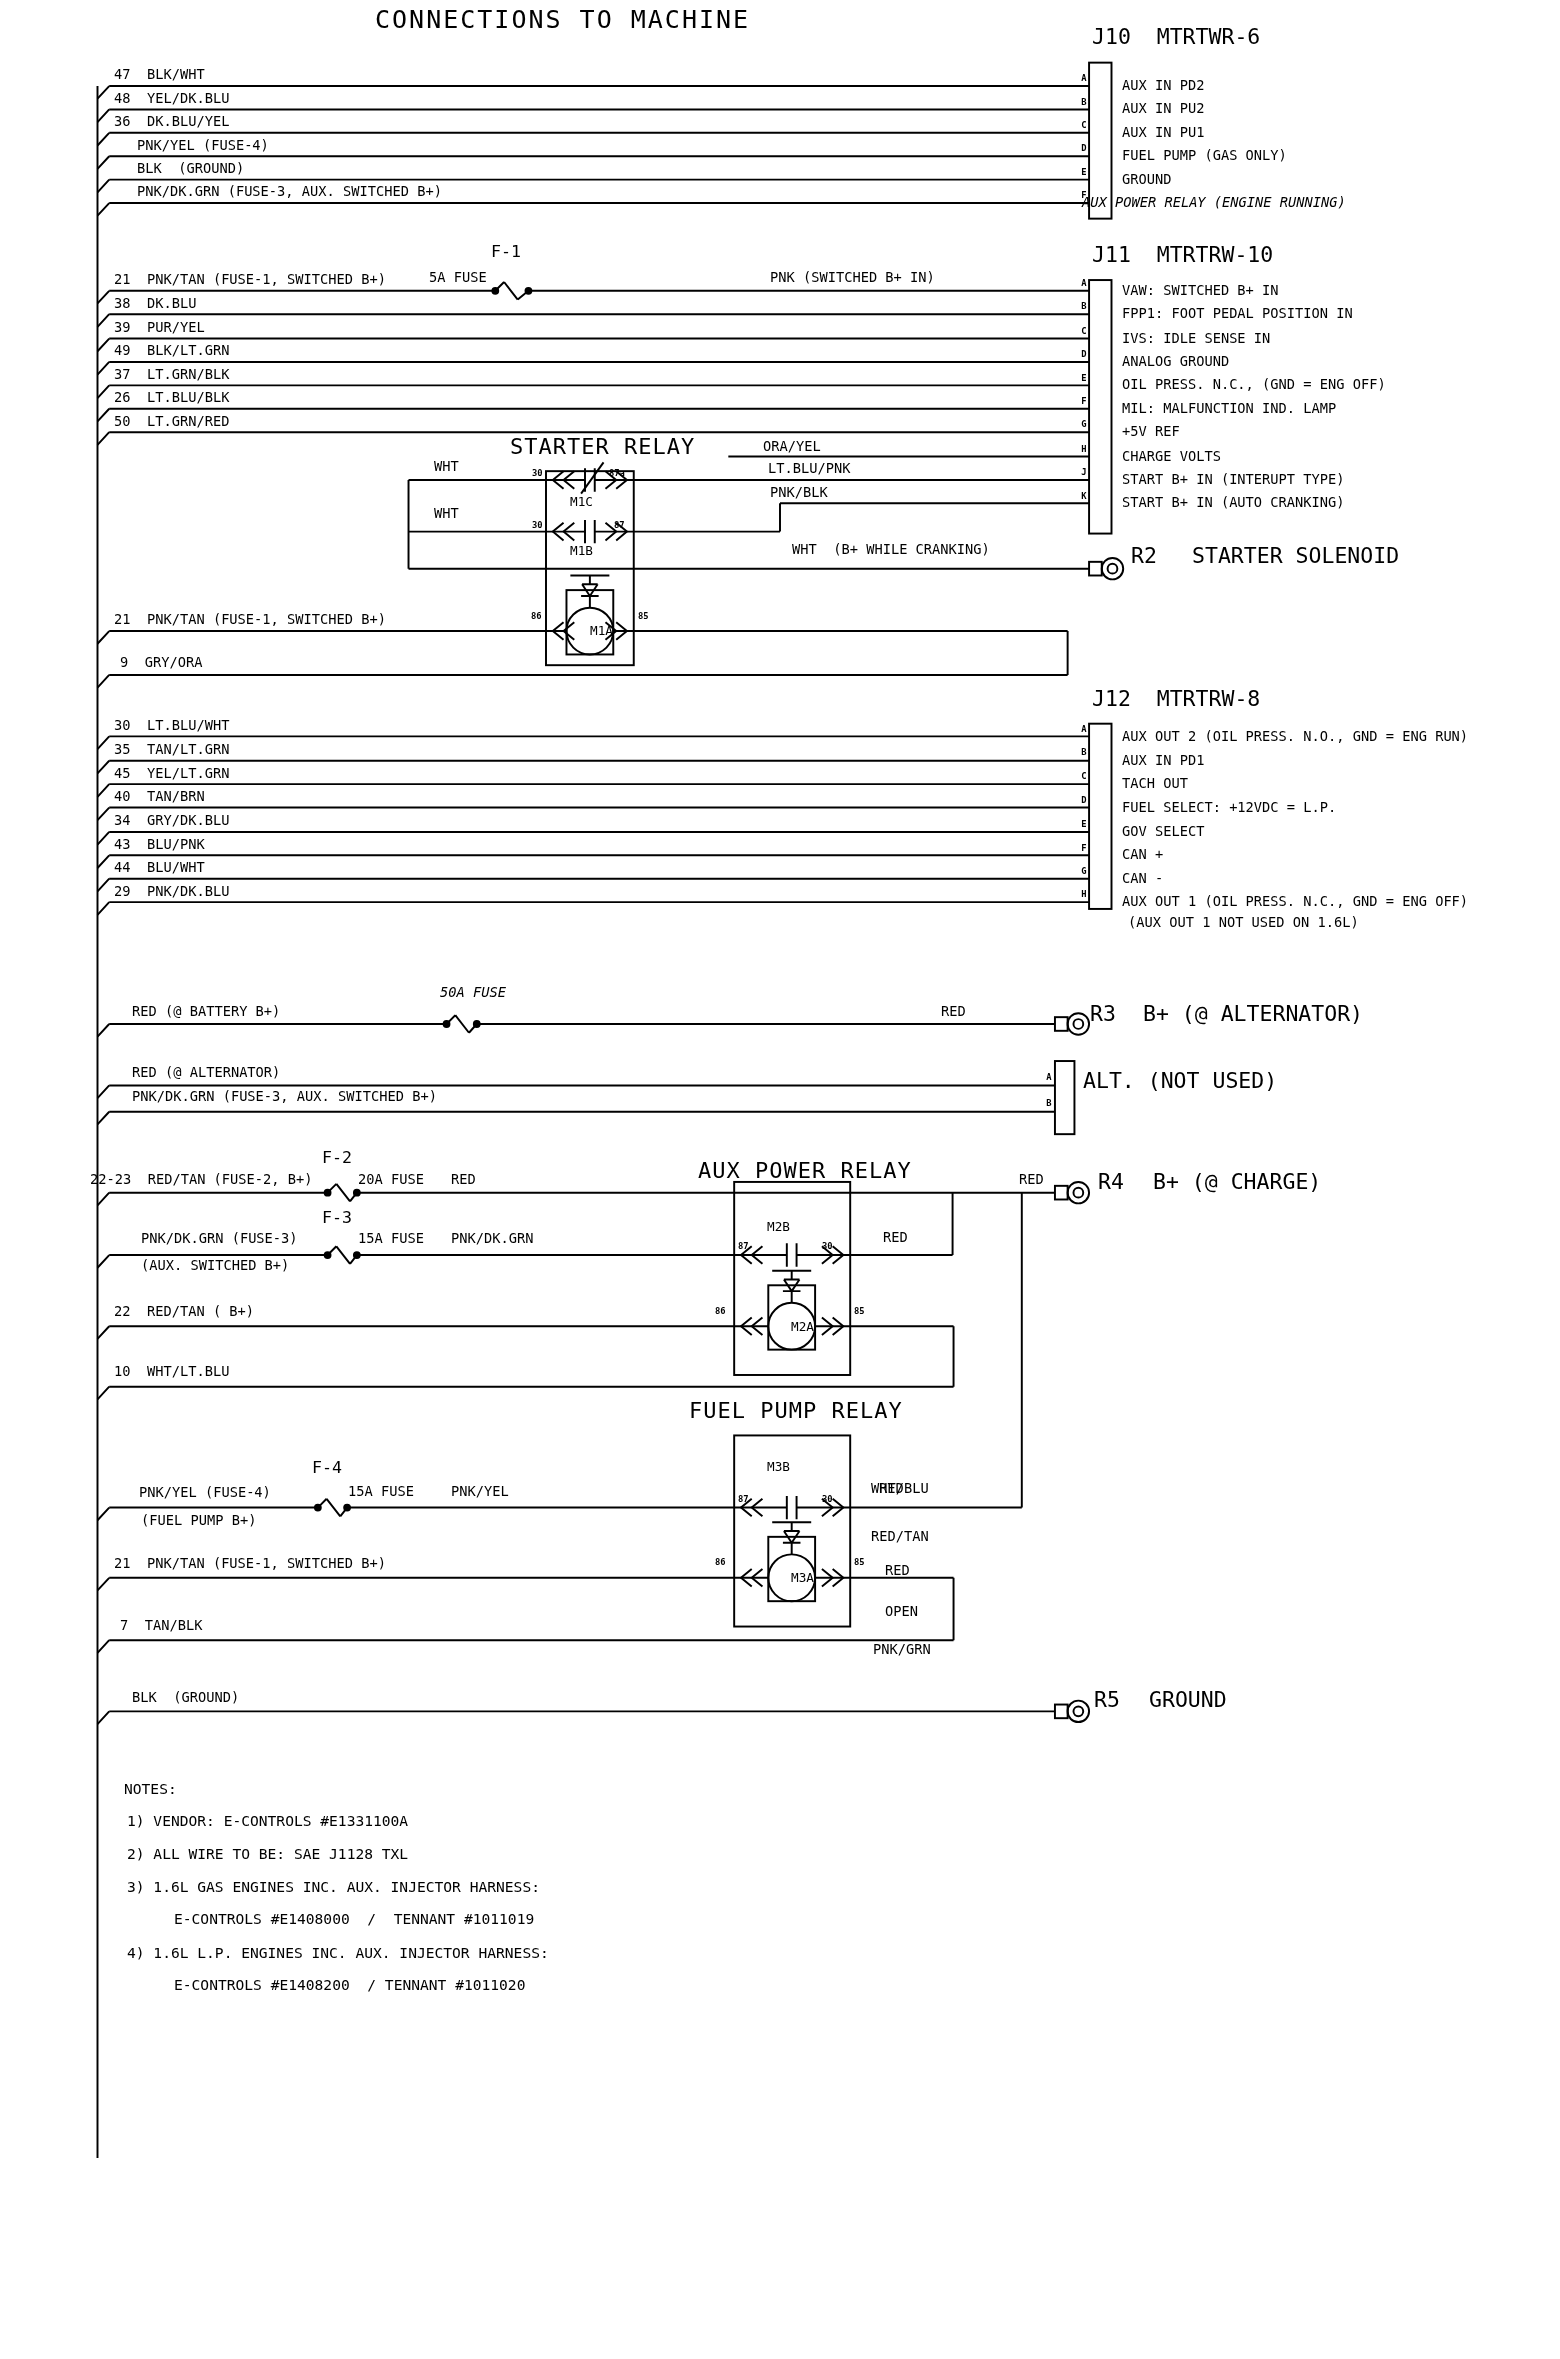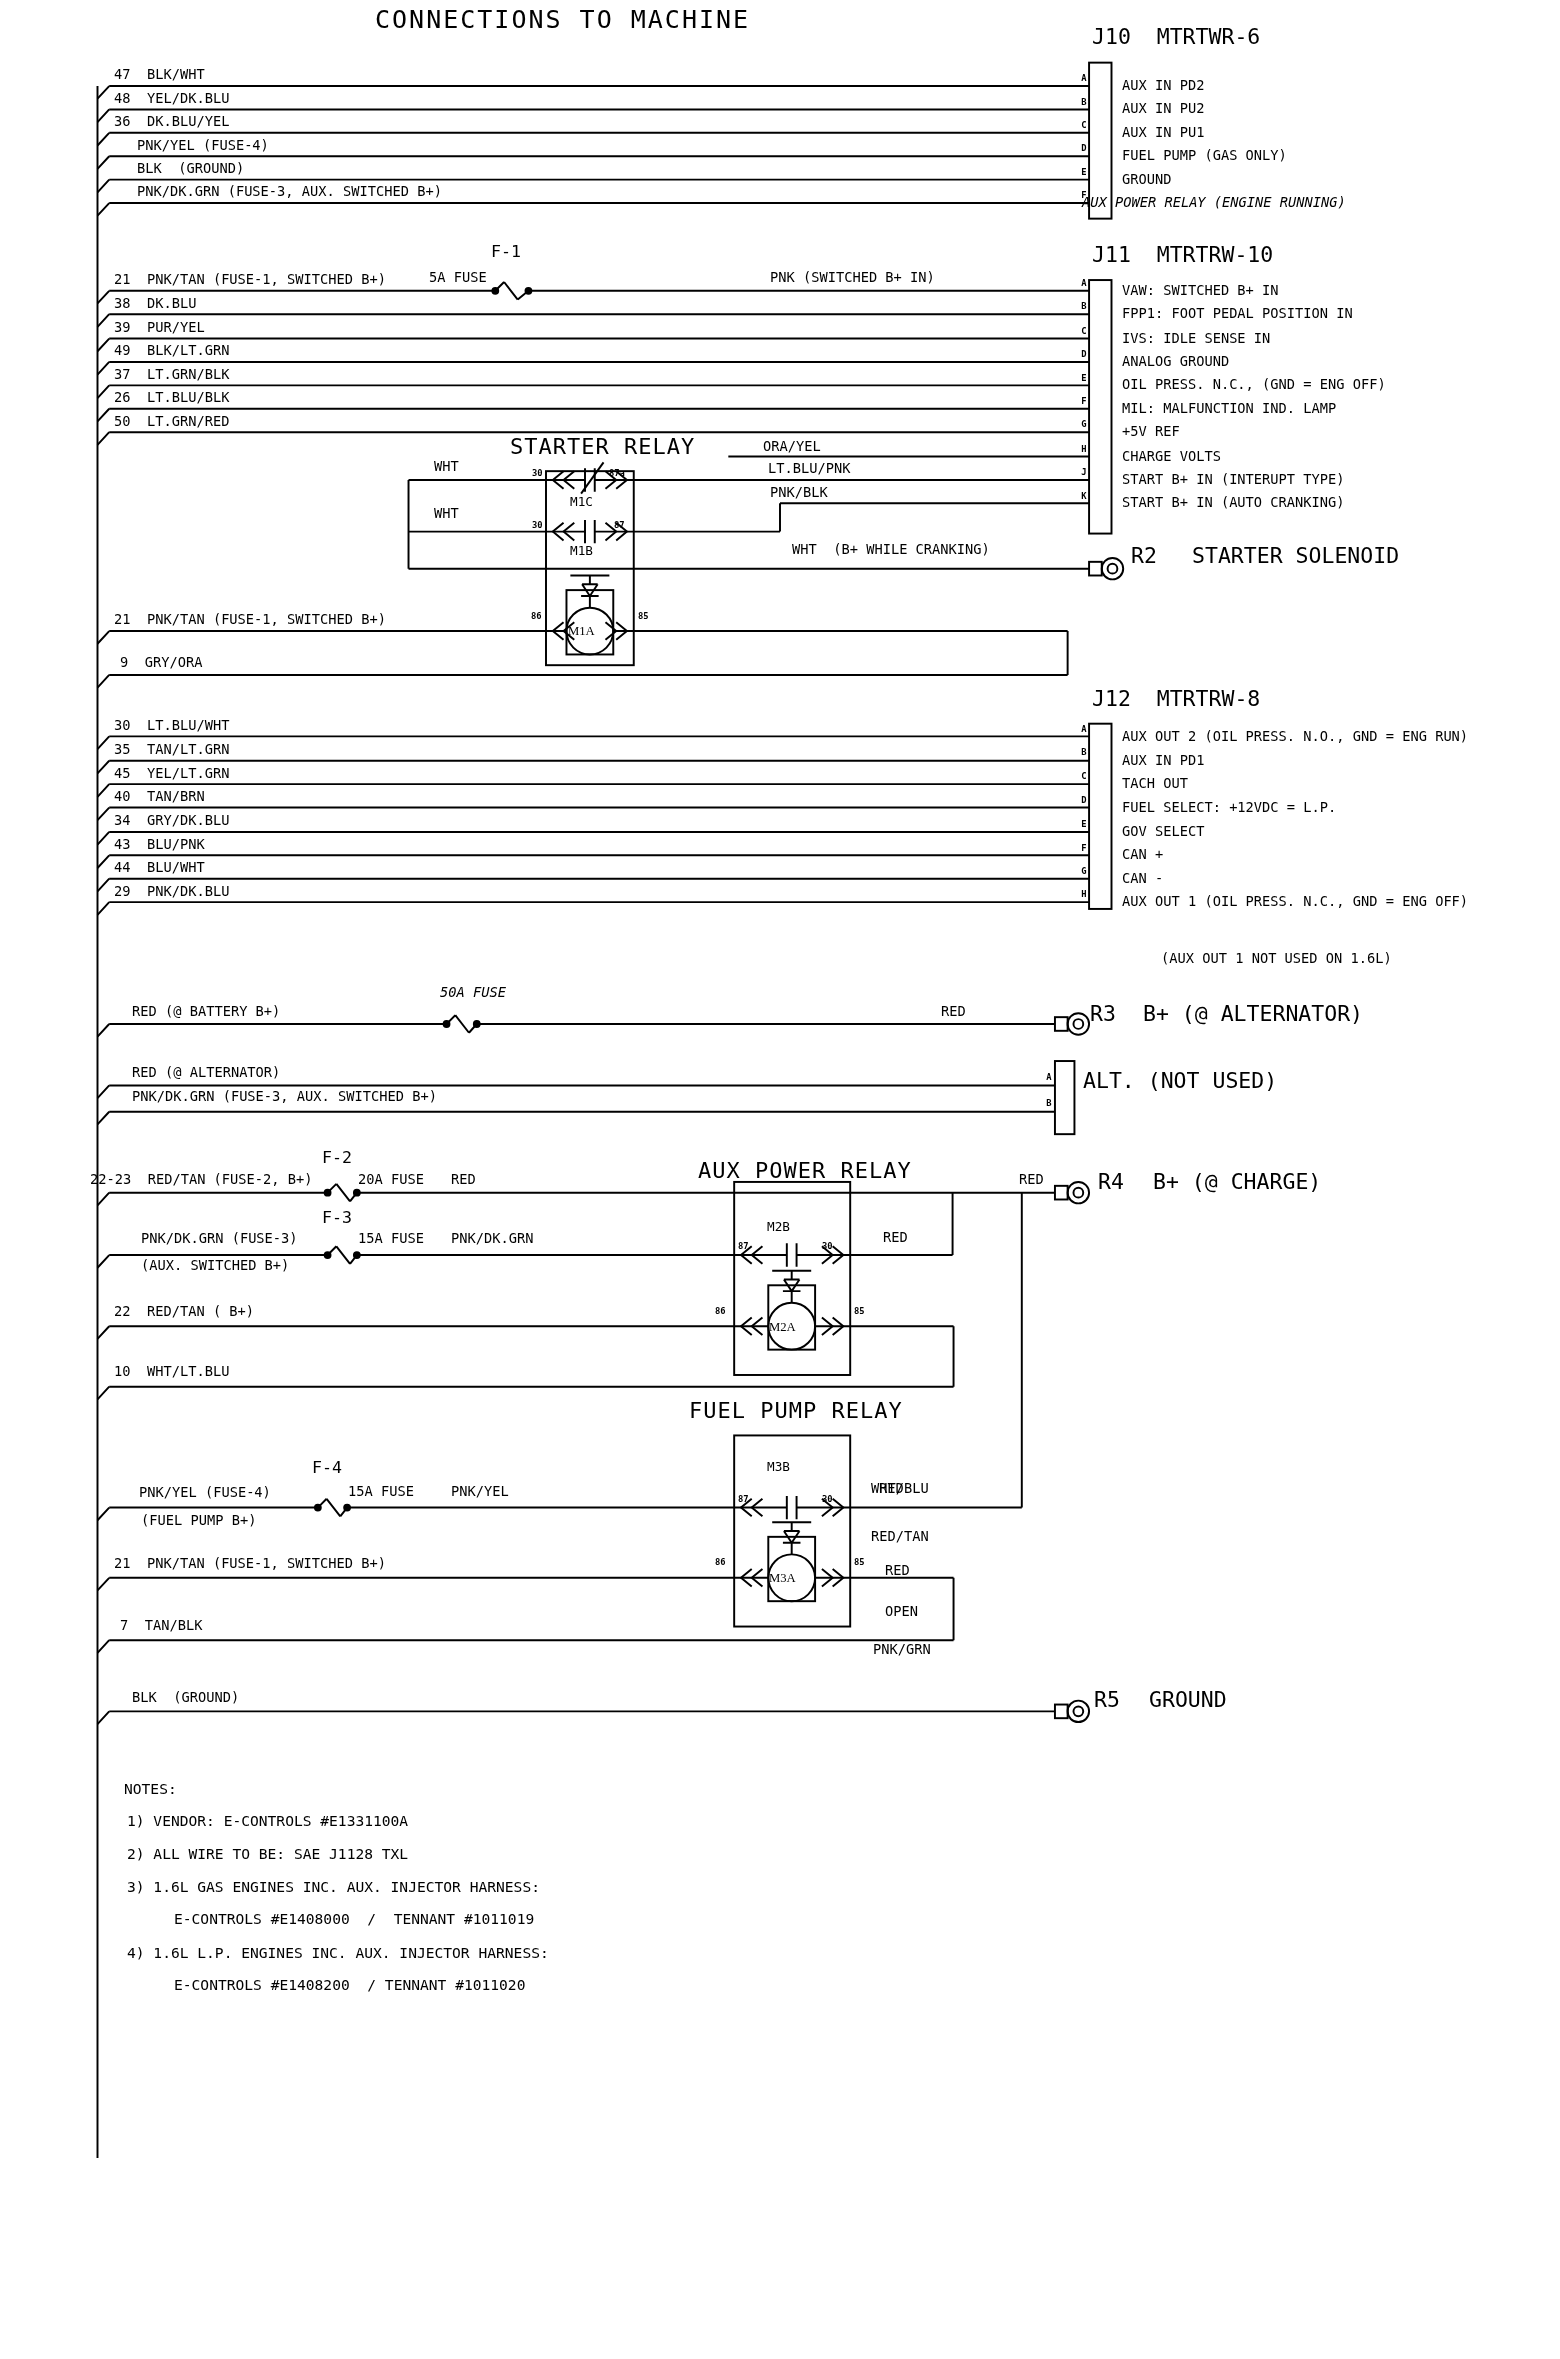--- a/index.html
+++ b/index.html
@@ -10,21 +10,21 @@
      font-family:"DejaVu Sans Mono",monospace;}
   .s9{font-size:8.8px;font-weight:bold;}
   .s13{font-size:12.7px;}
   .s14{font-size:13.7px;}
   .s15{font-size:14.6px;}
   .s17{font-size:16.6px;}
   .s18{font-size:22px;letter-spacing:1px;}
   .s22{font-size:21.5px;}
   .s26{font-size:25px;letter-spacing:2px;}
   .pin{width:17.6px;text-align:right;}
-  .ctr{width:45px;text-align:left;font-family:Liberation Serif, serif;}
+  .ctr{width:45px;text-align:right;}
   .pgnum{font-family:"DejaVu Sans",sans-serif;font-size:23.4px;font-weight:bold;}
   .pageedge{position:absolute;left:0;top:2347px;width:1560px;height:2.9px;background:#f0dce8;}
 </style>
 </head>
 <body>
 
 <div id="sheet">
 
   <svg width="1560" height="2359" viewBox="0 0 1600 2419">
     <g stroke="#000" stroke-width="2" fill="none">
@@ -252,21 +252,21 @@
   <span class="t s9 pin" style="left:1069px;top:867px;">G</span>
   <span class="t s9 pin" style="left:1069px;top:890px;">H</span>
   <span class="t s14" style="left:1122px;top:729px;">AUX OUT 2 (OIL PRESS. N.O., GND = ENG RUN)</span>
   <span class="t s14" style="left:1122px;top:753px;">AUX IN PD1</span>
   <span class="t s14" style="left:1122px;top:776px;">TACH OUT</span>
   <span class="t s14" style="left:1122px;top:800px;">FUEL SELECT: +12VDC = L.P.</span>
   <span class="t s14" style="left:1122px;top:824px;">GOV SELECT</span>
   <span class="t s14" style="left:1122px;top:847px;">CAN +</span>
   <span class="t s14" style="left:1122px;top:871px;">CAN -</span>
   <span class="t s14" style="left:1122px;top:894px;">AUX OUT 1 (OIL PRESS. N.C., GND = ENG OFF)</span>
-  <span class="t s14" style="left:1161px;top:915px;margin-top:36px;">(AUX OUT 1 NOT USED ON 1.6L)</span>
+  <span class="t s14" style="left:1128px;top:915px;">(AUX OUT 1 NOT USED ON 1.6L)</span>
 
   <span class="t s14" style="left:132px;top:1004px;">RED (@ BATTERY B+)</span>
   <span class="t s14" style="left:440px;top:985px;font-style:italic;">50A FUSE</span>
   <span class="t s14" style="left:941px;top:1004px;">RED</span>
   <span class="t s22" style="left:1090px;top:1002px;">R3</span>
   <span class="t s22" style="left:1143px;top:1002px;">B+ (@ ALTERNATOR)</span>
 
   <span class="t s14" style="left:132px;top:1065px;">RED (@ ALTERNATOR)</span>
   <span class="t s14" style="left:132px;top:1089px;">PNK/DK.GRN (FUSE-3, AUX. SWITCHED B+)</span>
   <span class="t s9 pin" style="left:1034px;top:1073px;">A</span>

